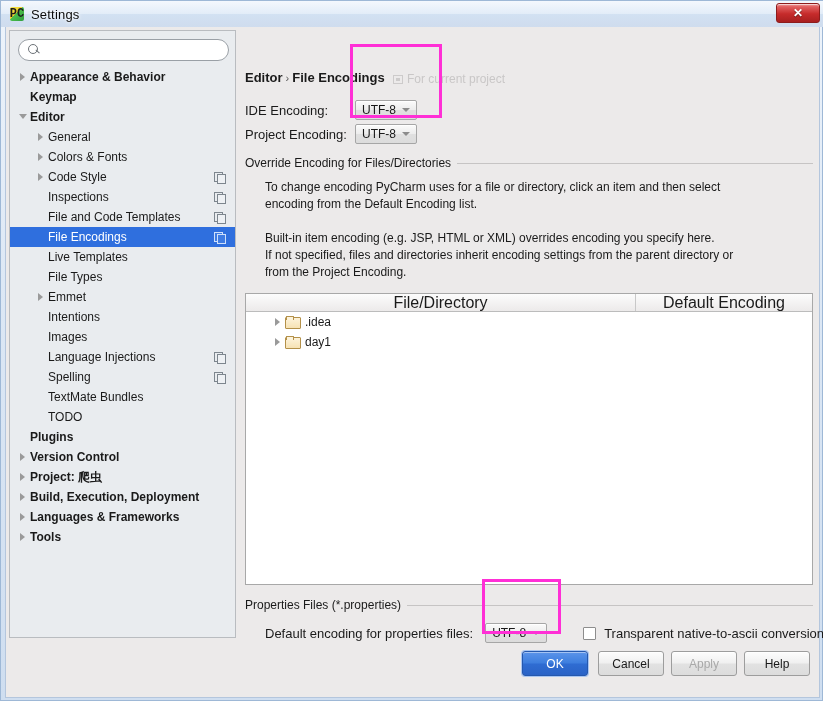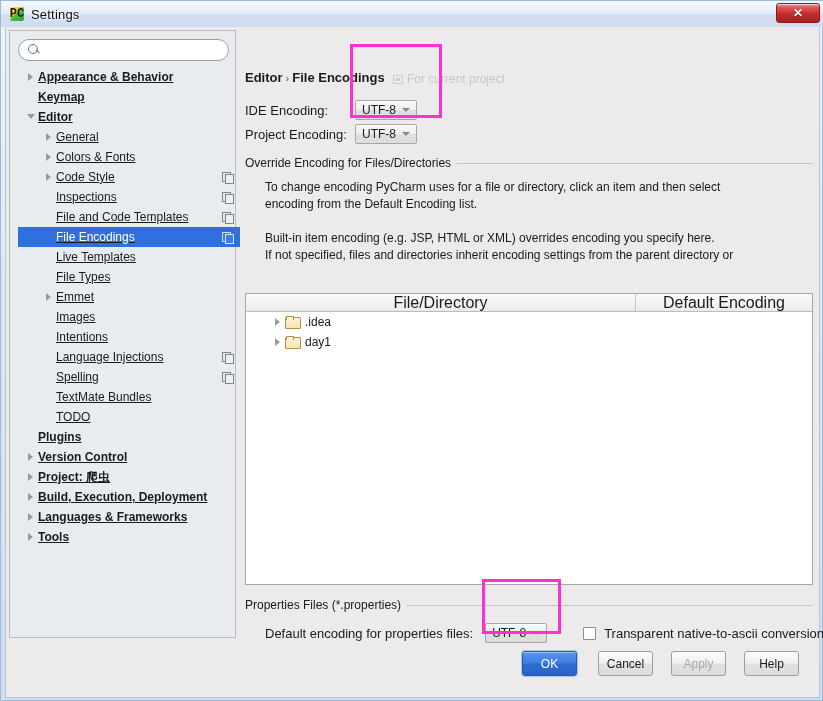--- a/index.html
+++ b/index.html
@@ -91,21 +91,21 @@
   .search-icon::after {
     content:""; position:absolute; left:9px; top:9px;
     width:5px; height:1.4px; background:#6d7378; transform: rotate(42deg);
   }
   .search-input {
     flex: 1; border: none; outline: none; background: transparent;
     font-family: "Liberation Sans", sans-serif; font-size: 12px;
     padding: 0 6px 0 2px; color: #222;
   }
 
-  .tree { position: absolute; left: 8px; top: 36px; width: 225px; text-decoration: underline; }
+  .tree { position: absolute; left: 0; top: 36px; width: 225px; }
   .tree-row {
     position: relative; height: 20px; line-height: 20px;
     display: flex; align-items: center;
     white-space: nowrap; font-size: 12px; color: #1a1a1a;
   }
   .tree-row.selected { background: #2f6fde; color: #ffffff; }
   .arrow {
     width: 14px; height: 20px; flex: none; position: relative;
   }
   .arrow.closed::before {
@@ -230,21 +230,21 @@
   .checkbox {
     width: 13px; height: 13px; background: #ffffff;
     border: 1px solid #8d8d8d; border-radius: 1px; flex: none;
   }
 
   
   .footer {
     position: absolute; left: 0; bottom: 0; width: 815px; height: 56px;
   }
   .btn {
-    position: absolute; top: 10px; height: 25px; width: 55px;
+    position: absolute; top: 10px; height: 25px; width: 66px;
     border-radius: 3px; font-size: 12px;
     display: flex; align-items: center; justify-content: center;
     background: linear-gradient(to bottom, #fdfdfd 0%, #f0f0f0 48%, #e2e2e2 52%, #dcdcdc 100%);
     border: 1px solid #9d9d9d; color: #1a1a1a;
     box-shadow: inset 0 1px 0 #ffffff;
   }
   .btn.primary {
     background: linear-gradient(to bottom, #5b94ea 0%, #3d7ede 48%, #2f6cd2 52%, #2a63c6 100%);
     border: 1px solid #2558ad; color: #ffffff;
     box-shadow: inset 0 1px 0 rgba(255,255,255,.45), 0 0 0 1px #a9c6f2;
@@ -340,26 +340,26 @@
             <span class="tree-label">File Types</span>
           </div>
           <div class="tree-row">
             <span style="width: 24px; height: 20px; flex: 0 0 auto;"></span>
             <span class="arrow closed"></span>
             <span class="tree-label">Emmet</span>
           </div>
           <div class="tree-row">
             <span style="width: 24px; height: 20px; flex: 0 0 auto;"></span>
             <span class="arrow"></span>
+            <span class="tree-label">Intentions</span>
+          </div>
+          <div class="tree-row">
+            <span style="width: 24px; height: 20px; flex: 0 0 auto;"></span>
+            <span class="arrow"></span>
             <span class="tree-label">Images</span>
-          </div>
-          <div class="tree-row">
-            <span style="width: 24px; height: 20px; flex: 0 0 auto;"></span>
-            <span class="arrow"></span>
-            <span class="tree-label">Intentions</span>
           </div>
           <div class="tree-row">
             <span style="width: 24px; height: 20px; flex: 0 0 auto;"></span>
             <span class="arrow"></span>
             <span class="tree-label">Language Injections</span>
             <span class="copy-icon"></span>
           </div>
           <div class="tree-row">
             <span style="width: 24px; height: 20px; flex: 0 0 auto;"></span>
             <span class="arrow"></span>
@@ -440,20 +440,21 @@
         <span>Override Encoding for Files/Directories</span>
         <span class="rule" style="flex:1;"></span>
       </div>
 
       <div class="desc" style="left:25px; top:149px; width:545px;">
         <div>To change encoding PyCharm uses for a file or directory, click an item and then select</div>
         <div>encoding from the Default Encoding list.</div>
         <div style="height:17px;"></div>
         <div>Built-in item encoding (e.g. JSP, HTML or XML) overrides encoding you specify here.</div>
         <div>If not specified, files and directories inherit encoding settings from the parent directory or</div>
+        <div>from the Project Encoding.</div>
       </div>
 
       <div class="table-wrap">
         <div class="table-head">
           <div class="th c1">File/Directory</div>
           <div class="th c2">Default Encoding</div>
         </div>
         <div class="table-body" id="file-rows">
             <div class="file-row">
               <span style="width: 25px; height: 20px; flex: 0 0 auto;"></span>

